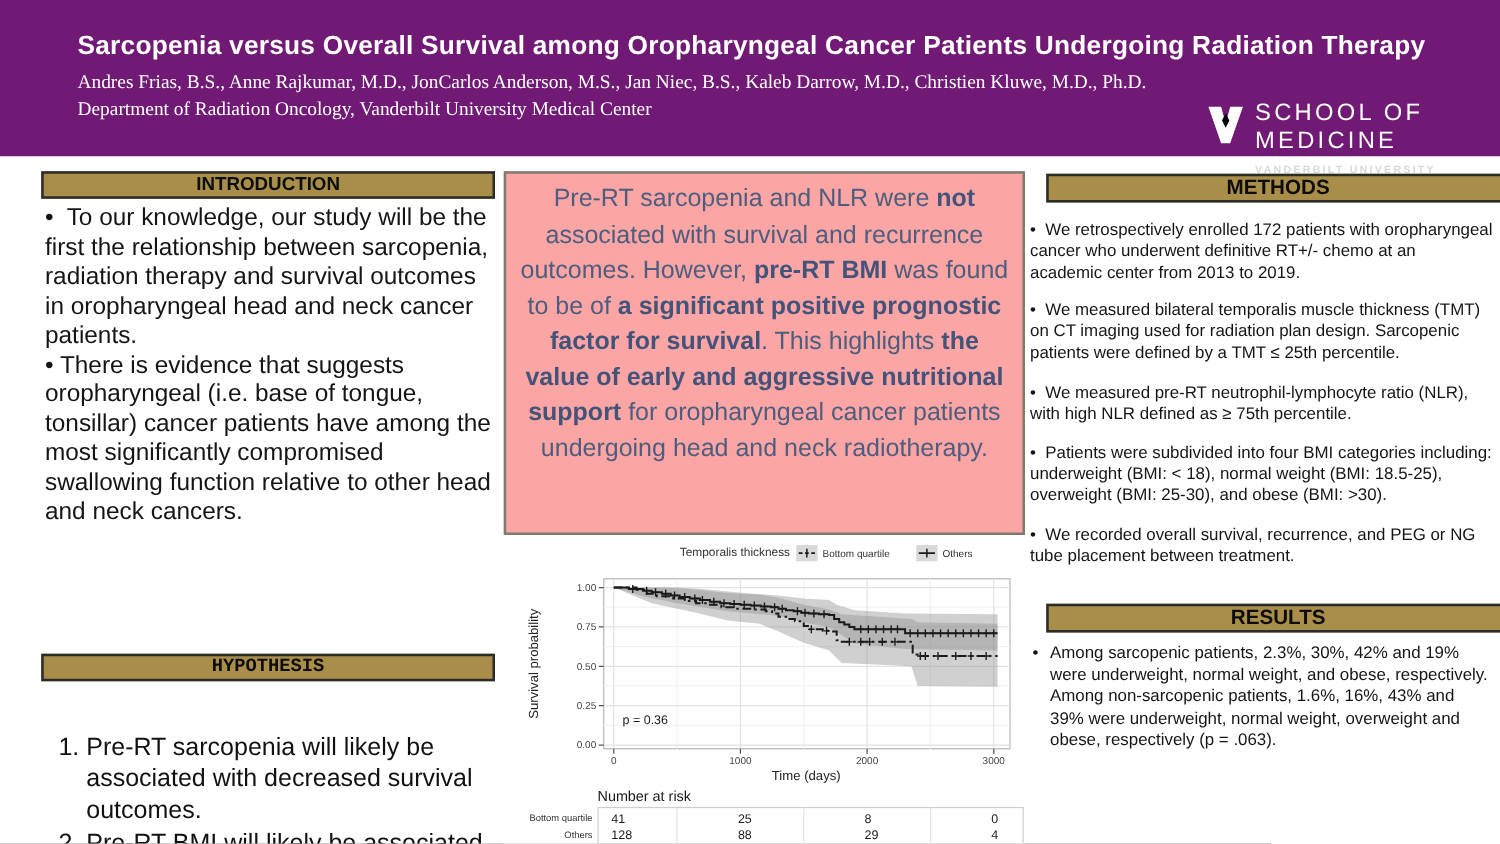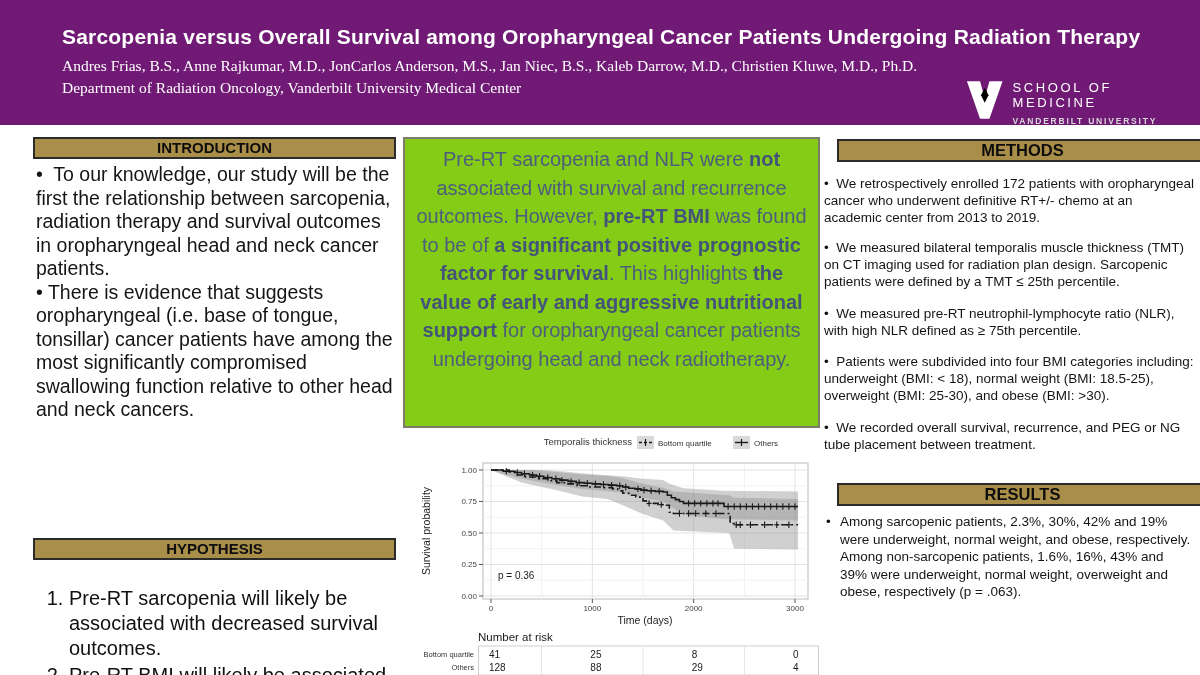--- a/index.html
+++ b/index.html
@@ -5,36 +5,36 @@
   html,body{margin:0;padding:0;background:#888;}
   .poster{position:relative;width:1200px;height:675px;background:#ffffff;overflow:hidden;
     font-family:"Liberation Sans",sans-serif;color:#111;}
   
   .banner{position:absolute;left:0;top:0;width:1200px;height:125px;background:#701a75;color:#fff;}
   .title{position:absolute;left:62px;top:25px;width:1130px;font-size:21px;font-weight:bold;letter-spacing:.2px;white-space:nowrap;}
   .authors{position:absolute;left:62px;top:57px;font-size:15.5px;font-family:"Liberation Serif",serif;}
   .dept{position:absolute;left:62px;top:79px;font-size:15.5px;font-family:"Liberation Serif",serif;}
   .logo{position:absolute;left:966px;top:80px;display:flex;align-items:flex-start;}
   .logo-v{width:38px;height:40px;margin-right:9px;}
-  .logo-txt .l1{font-size:13px;letter-spacing:2.6px;color:#fff;font-weight:400;}
+  .logo-txt .l1{font-size:19px;letter-spacing:2.6px;color:#fff;font-weight:400;}
   .logo-txt .l2{font-size:8.5px;letter-spacing:1.8px;color:#d8d8d8;font-weight:bold;margin-top:6px;}
   
   .secbar{position:absolute;background:#a98e4a;border:2px solid #2b2b2b;text-align:center;
     font-weight:bold;color:#0d0d0d;box-sizing:border-box;}
   .secbar.left{left:33px;width:363px;height:22px;font-size:15px;line-height:18px;}
   .secbar.right{left:801px;width:371px;height:23px;font-size:16.5px;line-height:19px;margin-left:36px;}
   
   .intro-body{position:absolute;left:36px;top:163px;width:360px;font-size:19.5px;line-height:23.5px;color:#151515;}
   .intro-body p{margin:0;}
   .intro-body p.b1{margin-bottom:105px;}
   .bullet::before{content:"• ";white-space:pre;}
   .hyp-list{position:absolute;left:36px;top:586px;width:362px;font-size:20px;line-height:25px;margin:0;padding-left:33px;}
   .hyp-list li{margin-bottom:2px;}
   
-  .conclusion{position:absolute;left:403px;top:137px;width:417px;height:291px;background:#84cc16;
+  .conclusion{position:absolute;left:403px;top:137px;width:417px;height:291px;background:#fca5a5;
     border:2px solid #7c7b6d;box-sizing:border-box;padding:6px 8px 0 8px;text-align:center;
     font-size:20px;line-height:28.5px;color:#4d5d7d;}
   .conclusion .b{font-weight:bold;color:#44537a;}
   
   .chartbox{position:absolute;left:403px;top:430px;width:417px;height:245px;background:#fff;}
   
   .methods-body{position:absolute;left:824px;top:166px;width:370px;font-size:13.5px;line-height:16.8px;color:#151515;margin-top:10px;}
   .methods-body p{margin:0 0 14px 0;}
   .methods-body p.gap{margin-bottom:15px;}
   .results-body{position:absolute;left:824px;top:513px;width:370px;font-size:13.5px;line-height:17.5px;color:#151515;}
@@ -61,21 +61,21 @@
       </div>
     </div>
   </div>
 
   <div class="secbar left" style="top:137px;">INTRODUCTION</div>
   <div class="intro-body">
     <p class="bullet"> To our knowledge, our study will be the first the relationship between sarcopenia, radiation therapy and survival outcomes in oropharyngeal head and neck cancer patients.</p>
     <p class="bullet b1">There is evidence that suggests oropharyngeal (i.e. base of tongue, tonsillar) cancer patients have among the most significantly compromised swallowing function relative to other head and neck cancers.</p>
   </div>
 
-  <div class="secbar left" style="top:538px;">HYPOTHESIS</div>
+  <div class="secbar left" style="top:523px;font-family:Liberation Mono, monospace;">HYPOTHESIS</div>
   <ol class="hyp-list">
     <li>Pre-RT sarcopenia will likely be associated with decreased survival outcomes.</li>
     <li>Pre-RT BMI will likely be associated</li>
   </ol>
 
   <div class="conclusion"><span>Pre-RT sarcopenia and NLR were </span><span class="b">not</span><span> associated with survival and recurrence outcomes. However, </span><span class="b">pre-RT BMI</span><span> was found to be of </span><span class="b">a significant positive prognostic factor for survival</span><span>. This highlights </span><span class="b">the value of early and aggressive nutritional support</span><span> for oropharyngeal cancer patients undergoing head and neck radiotherapy.</span></div>
   <div class="chartbox">
     <svg id="km-chart" width="417" height="245" viewBox="0 0 417 245">
         <rect x="80" y="33" width="325" height="136" fill="#ffffff" stroke="#b9b9b9" stroke-width="1"></rect>
         <line x1="138.66666666666666" y1="33" x2="138.66666666666666" y2="169" stroke="#f2f2f2" stroke-width="1"></line>

